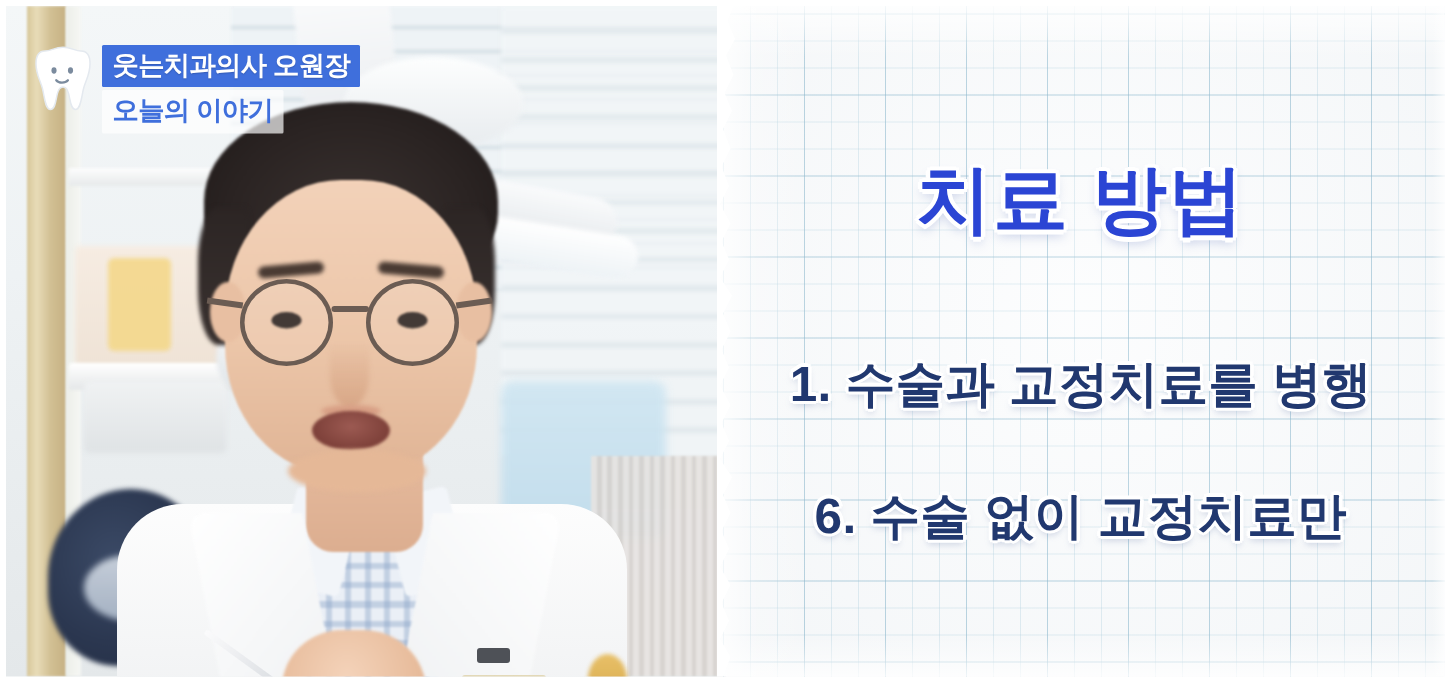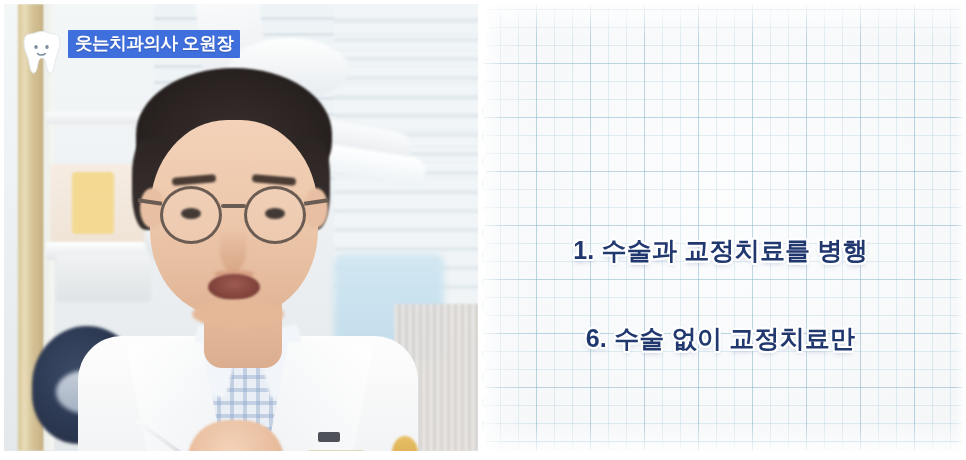--- a/index.html
+++ b/index.html
@@ -177,21 +177,21 @@
   #paper-content { position:absolute; left:0; top:0; width:100%; height:100%; z-index:7; }
 
   #paper-title { position:absolute; left:0; right:0; top:96px; text-align:center;
     font-size:50px; font-weight:bold; letter-spacing:1px; color:#2b45d4;
     text-shadow:
       -2px -2px 0 #fff, 2px -2px 0 #fff, -2px 2px 0 #fff, 2px 2px 0 #fff,
       0 -3px 0 #fff, 0 3px 0 #fff, -3px 0 0 #fff, 3px 0 0 #fff,
       0 4px 7px rgba(120,140,200,.45); }
 
   .paper-item { position:absolute; left:0; right:0; text-align:center;
-    font-size:25px; font-weight:bold; letter-spacing:.2px; color:#21386f;
+    font-size:33px; font-weight:bold; letter-spacing:.2px; color:#21386f;
     text-shadow:
       -1.6px -1.6px 0 #fff, 1.6px -1.6px 0 #fff, -1.6px 1.6px 0 #fff, 1.6px 1.6px 0 #fff,
       0 -2.4px 0 #fff, 0 2.4px 0 #fff, -2.4px 0 0 #fff, 2.4px 0 0 #fff,
       0 3px 5px rgba(110,130,175,.40); }
   #paper-item-1 { top:230px; }
   #paper-item-2 { top:318px; }
 
   .v-edge-hi { position:absolute; right:-2px; top:0; width:10px; height:447px;
     background:linear-gradient(90deg,rgba(255,255,255,0),rgba(255,255,255,.95)); z-index:8; }
 </style>
@@ -258,38 +258,40 @@
 
     <div id="banner">
       <svg id="tooth-icon" viewBox="0 0 40 48">
         <path d="M20 3.5C14.5 3.5 12 6 8 6 4.3 6 2 9 2 14.5c0 7 2.6 10.5 4.2 16.2C7.6 35.6 8 45 11.6 45c3.3 0 3.6-6.4 4.6-10.4.8-3.2 1.6-4.6 3.8-4.6s3 1.4 3.8 4.6C24.8 38.6 25.1 45 28.4 45c3.6 0 4-9.4 5.4-14.3C35.4 25 38 21.5 38 14.5 38 9 35.7 6 32 6c-4 0-6.5-2.5-12-2.5z" fill="#ffffff" stroke="#e4e9ef" stroke-width="1"></path>
         <ellipse cx="14" cy="19" rx="1.7" ry="2.1" fill="#7b8b9e"></ellipse>
         <ellipse cx="25" cy="19" rx="1.7" ry="2.1" fill="#7b8b9e"></ellipse>
         <path d="M15.5 25.5c1.6 2.1 6 2.1 7.8 0" stroke="#7b8b9e" stroke-width="1.5" fill="none" stroke-linecap="round"></path>
       </svg>
       <div class="banner-lines">
         <div class="bline bline1">웃는치과의사 오원장</div>
+        <div class="bline bline2">오늘의 이야기</div>
       </div>
     </div>
   </div>
 
   <div id="paper-pane">
     <div class="grid-fine"></div>
     <div class="grid-bold"></div>
     <div class="paper-shade"></div>
 
     <svg id="torn-edge" viewBox="0 0 34 447" preserveAspectRatio="none">
       <path d="M0,0 L19,0 L15,10 L20,22 L14,33 L19,46 L13,58 L18,70 L12,82 L17,95 L11,107
                L16,120 L10,132 L17,145 L11,157 L16,169 L10,181 L18,193 L12,205 L17,217
                L11,229 L16,241 L10,253 L17,266 L11,278 L16,290 L10,302 L18,314 L12,326
                L17,338 L11,350 L16,362 L10,374 L17,386 L11,398 L16,410 L10,422 L17,434
                L12,447 L0,447 Z" fill="#ffffff"></path>
     </svg>
 
     <div id="paper-content">
+      <div id="paper-title">치료 방법</div>
       <div class="paper-item" id="paper-item-1">1. 수술과 교정치료를 병행</div>
       <div class="paper-item" id="paper-item-2">6. 수술 없이 교정치료만</div>
     </div>
 
     <div class="v-edge-hi"></div>
   </div>
 
 </div>
 
 </body></html>

